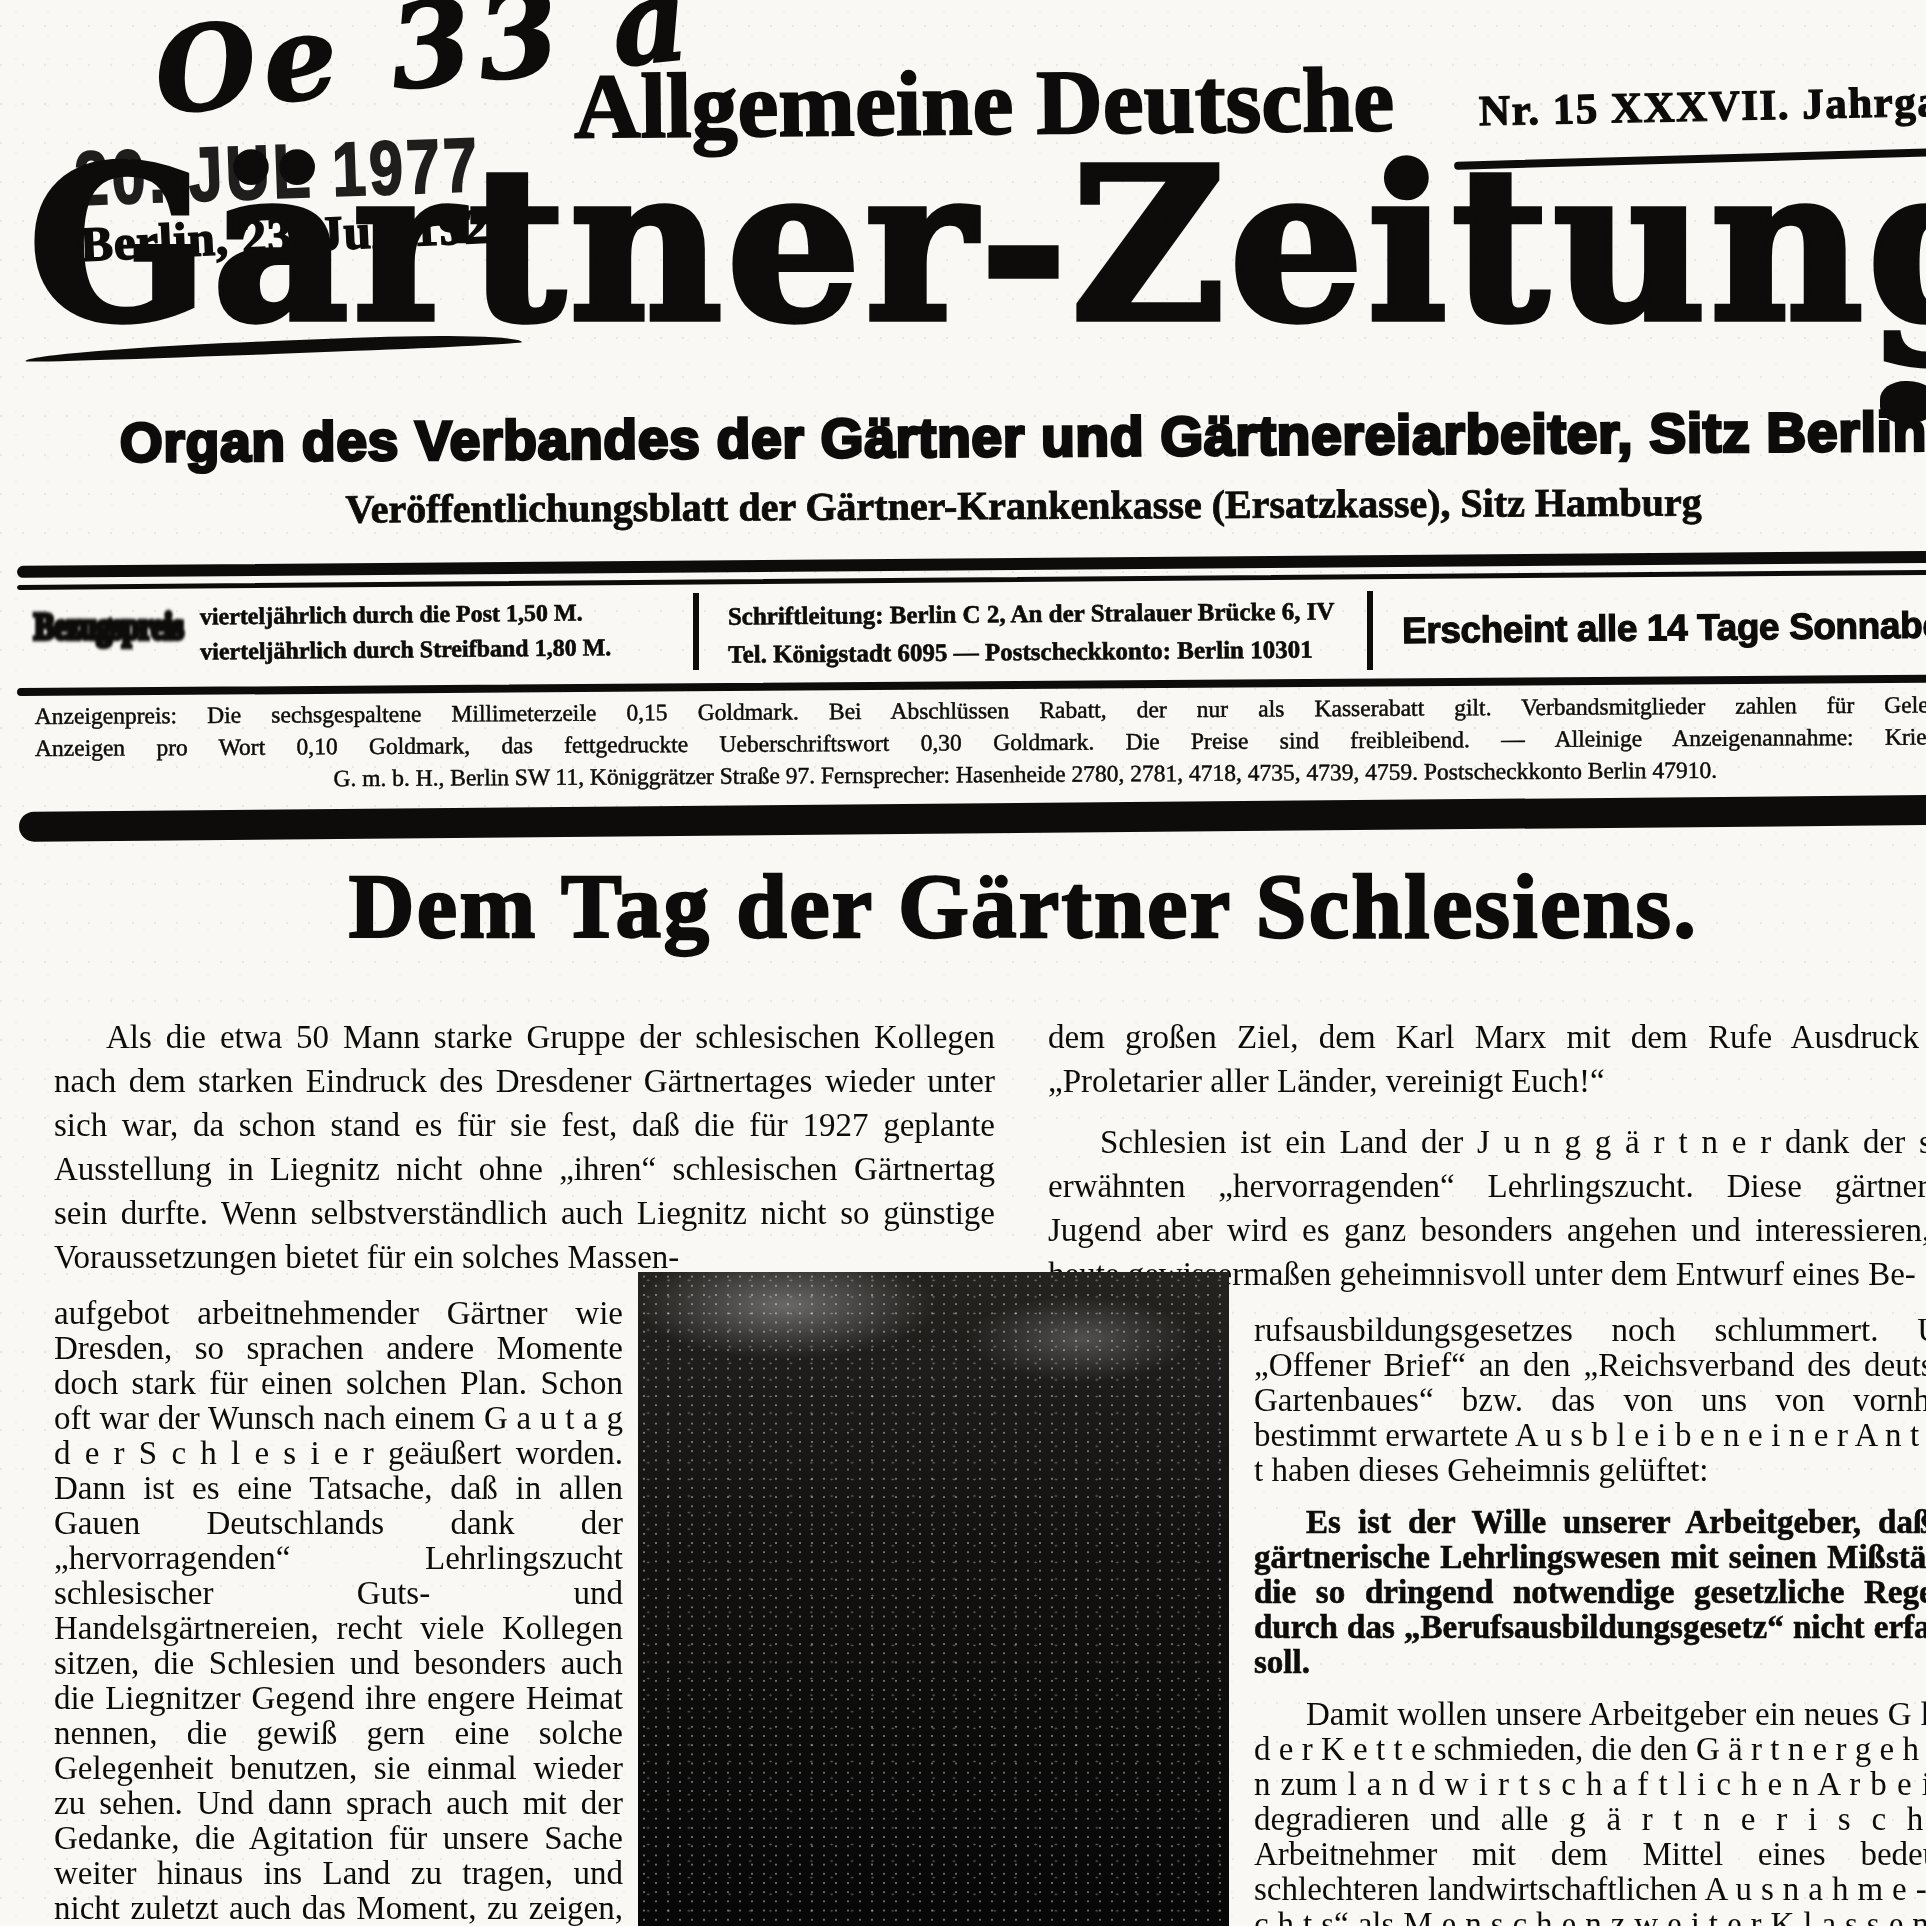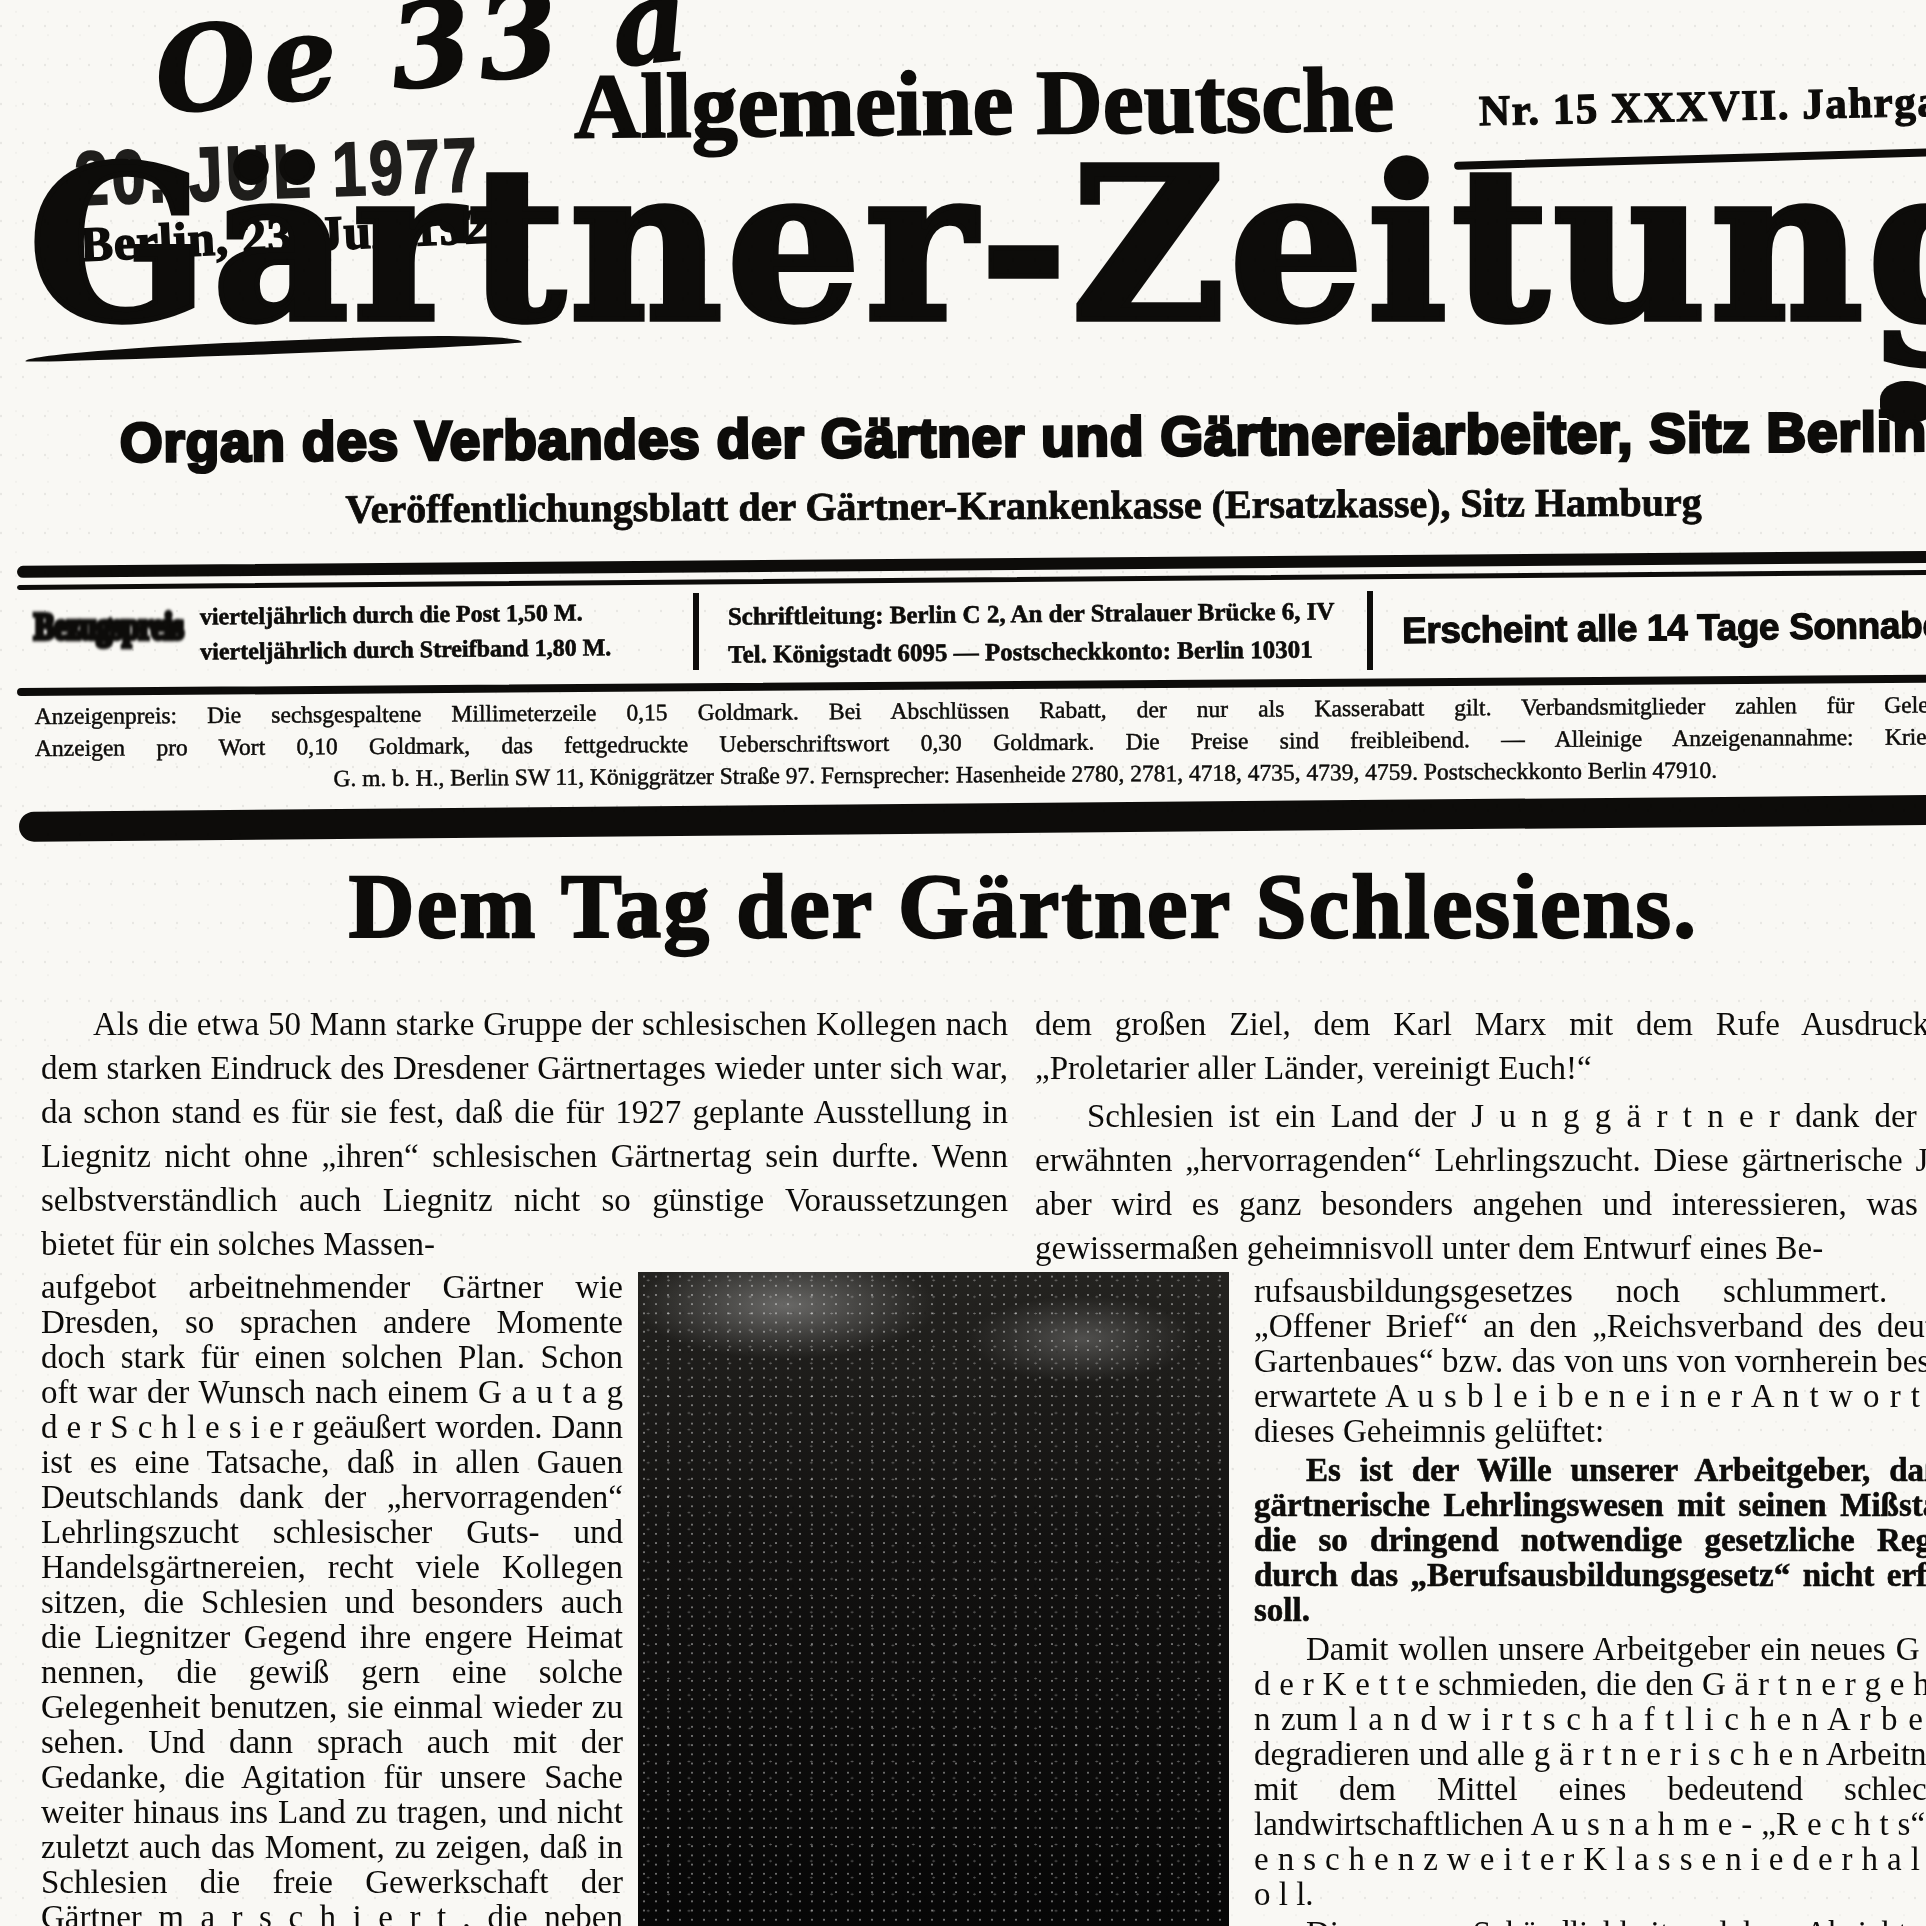--- a/index.html
+++ b/index.html
@@ -97,21 +97,21 @@
     left:0; top:854px; width:100%; text-align:center; font-size:91px; font-weight:bold;
     -webkit-text-stroke:2.3px var(--ink); letter-spacing:2.3px; white-space:nowrap;
   }
   .body-wrap{left:37px; top:998px; width:1976px; height:1911px; overflow:hidden;}
   .cols{display:flex; gap:19px;}
   .col{font-size:33px; text-align:justify;}
   .col-left{width:975px;}
   .col-right{width:982px;}
   .seg-wide{line-height:44px;}
   .seg-tight{line-height:35px;}
-  .para{margin:4px; text-indent:0;}
+  .para{margin:17px; text-indent:0;}
   .para.indent{text-indent:52px;}
   .para.bold{font-weight:bold; -webkit-text-stroke:0.6px var(--ink);}
   .spacer-r{float:right; width:389px; height:1217px;}
   .spacer-l{float:left; width:223px; height:1183px;}
 
   .photo{
     left:601px; top:274px; width:591px; height:1117px; z-index:2;
     background:
       radial-gradient(ellipse 216px 77px at 25% 3%, rgba(255,255,255,.32), transparent 70%),
       radial-gradient(ellipse 162px 62px at 75% 6%, rgba(255,255,255,.22), transparent 70%),

